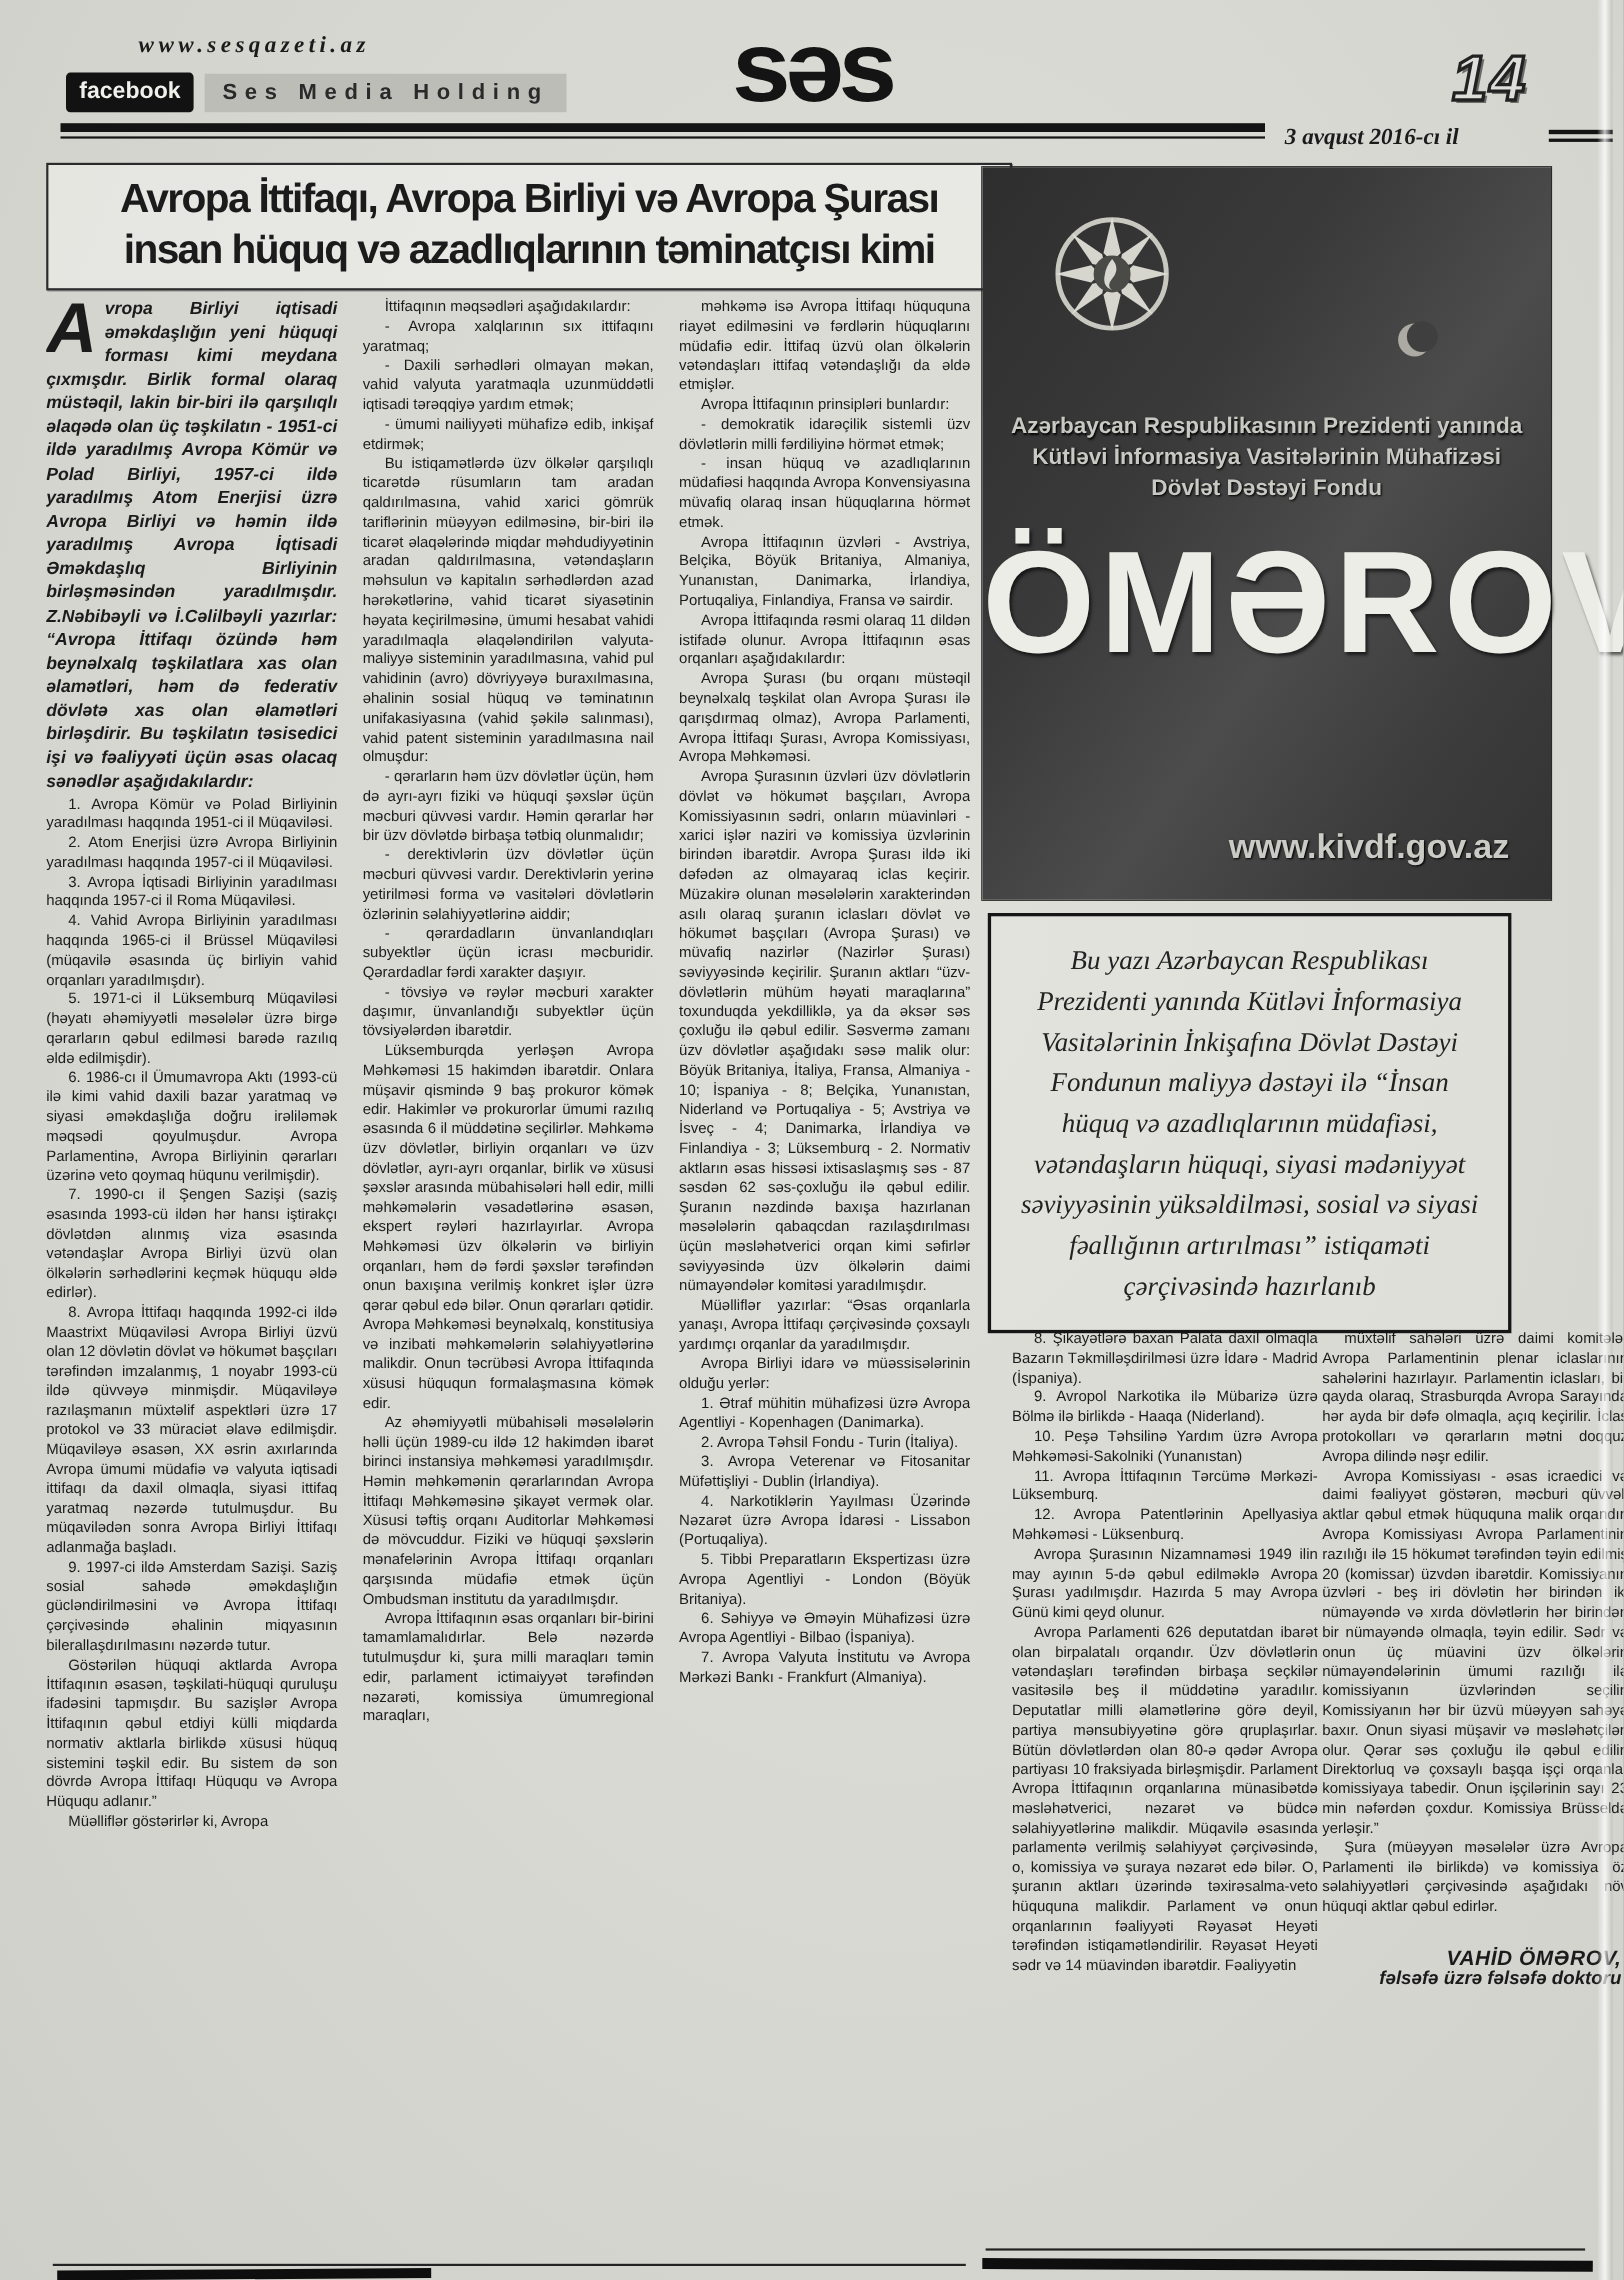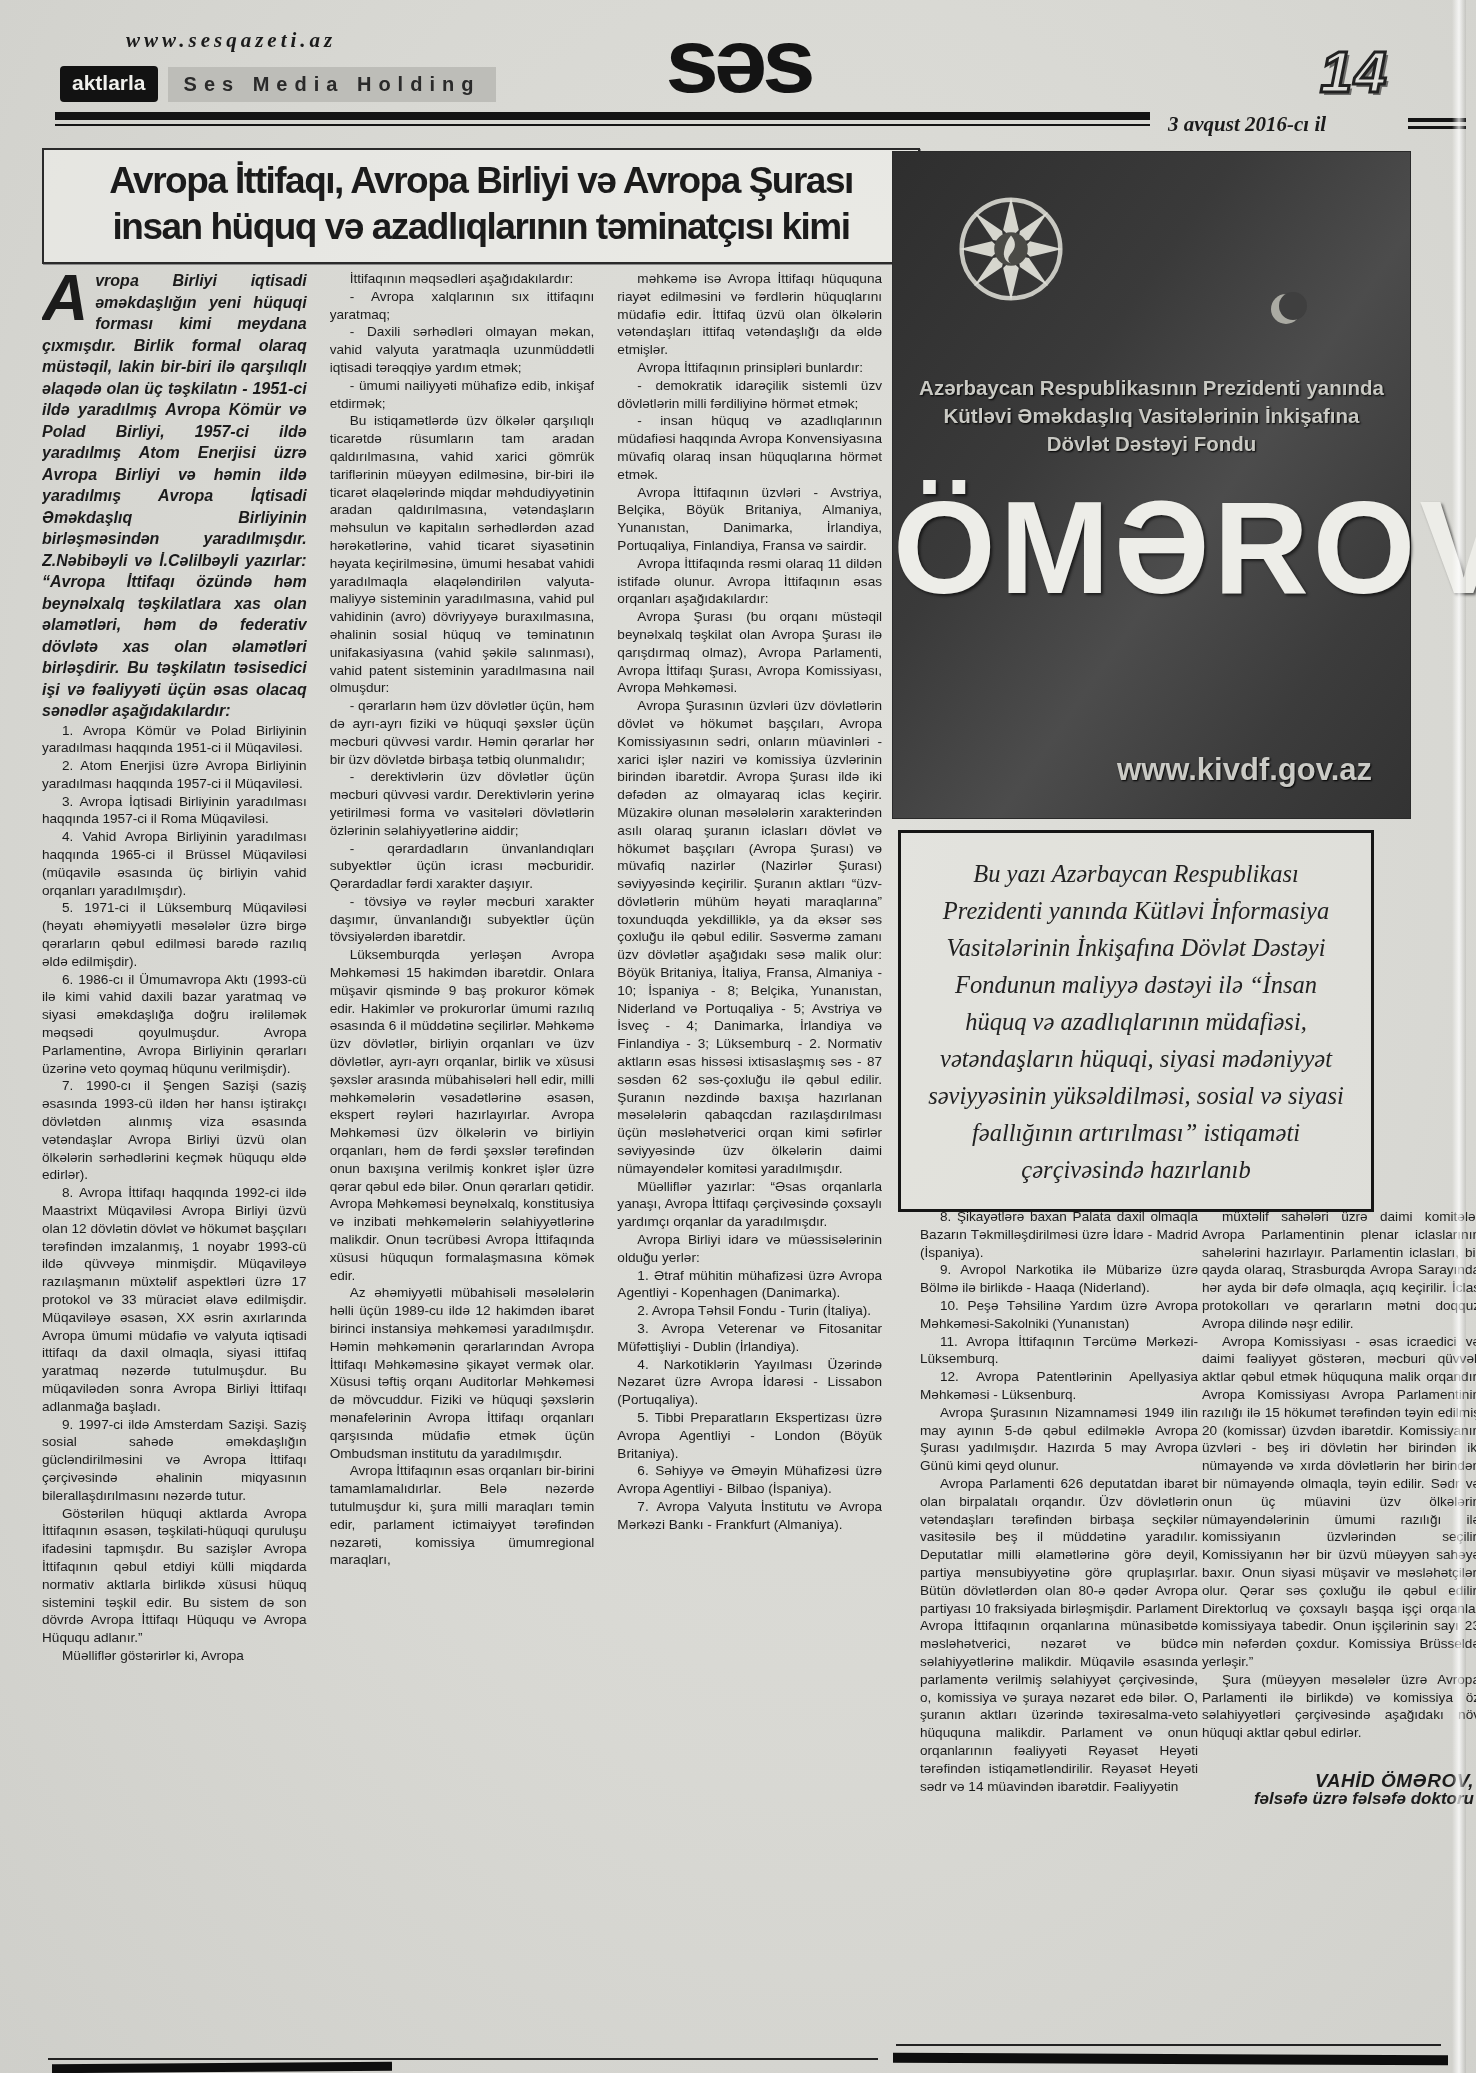--- a/index.html
+++ b/index.html
@@ -56,21 +56,21 @@
   .thin-rule-right{position:absolute;left:896px;top:2044px;width:545px;border-top:2px solid #222;}
   .bar-right{position:absolute;left:893px;top:2054px;width:555px;height:10px;background:#0e0e0e;transform:rotate(.25deg);}
 </style>
 </head>
 <body>
 
 <div class="page">
 
   <div class="site-url">www.sesqazeti.az</div>
   <div class="fb-row">
-    <span class="fb-badge">aktlarla</span>
+    <span class="fb-badge">facebook</span>
     <span class="holding">Ses Media Holding</span>
   </div>
   <div class="logo-ses">səs</div>
   <div class="page-num">14</div>
   <div class="dbl-rule rule-main"></div>
   <div class="date">3 avqust 2016-cı il</div>
   <div class="rule-right"></div>
 
   <div class="title-box">
     <div class="title-line">Avropa İttifaqı, Avropa Birliyi və Avropa Şurası</div>
@@ -101,21 +101,21 @@
       </g>
       <circle cx="50" cy="52" r="15" fill="#4a4a46"></circle>
       <path d="M50 40 q7 8 0 16 q-5 6 0 9 q-8 -3 -6 -12 q1 -7 6 -13" fill="#d8d8d0"></path>
     </svg>
     <div class="crescent">
         <span class="c1"></span>
         <span class="c2"></span>
       </div>
     <div class="ad-org">
       <div>Azərbaycan Respublikasının Prezidenti yanında</div>
-      <div>Kütləvi Əməkdaşlıq Vasitələrinin İnkişafına</div>
+      <div>Kütləvi İnformasiya Vasitələrinin Mühafizəsi</div>
       <div>Dövlət Dəstəyi Fondu</div>
     </div>
     <div class="ad-logo">ÖMƏROV</div>
     <div class="ad-url">www.kivdf.gov.az</div>
   </div>
 
   <div class="notice">
     <div class="notice-text">Bu yazı Azərbaycan Respublikası Prezidenti yanında Kütləvi İnformasiya Vasitələrinin İnkişafına Dövlət Dəstəyi Fondunun maliyyə dəstəyi ilə “İnsan hüquq və azadlıqlarının müdafiəsi, vətəndaşların hüquqi, siyasi mədəniyyət səviyyəsinin yüksəldilməsi, sosial və siyasi fəallığının artırılması” istiqaməti çərçivəsində hazırlanıb</div>
   </div>
 

